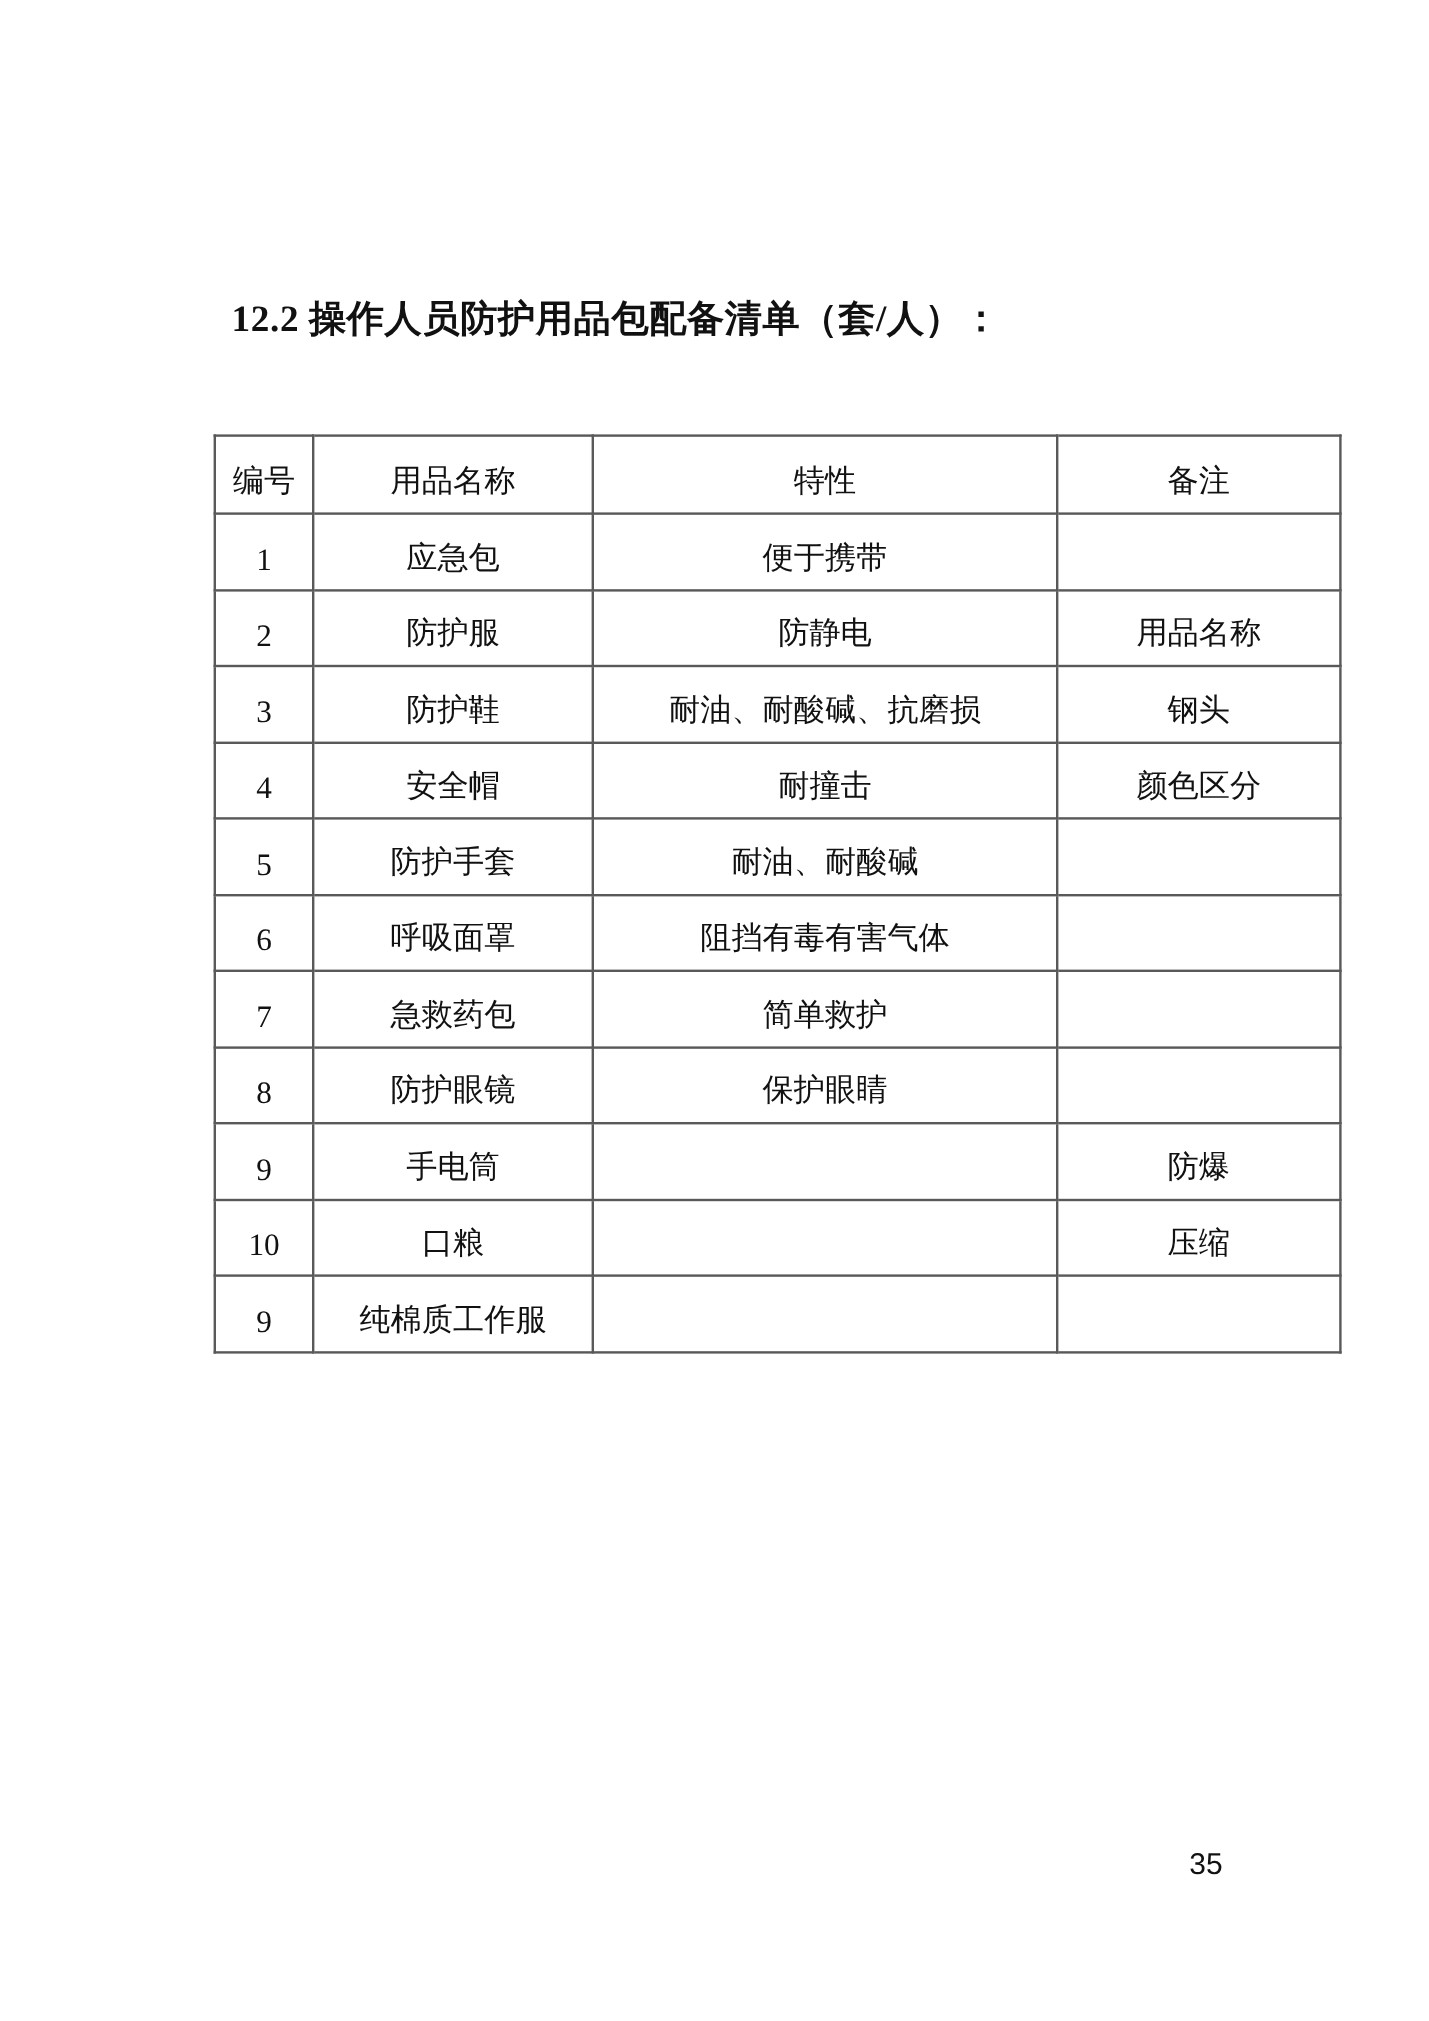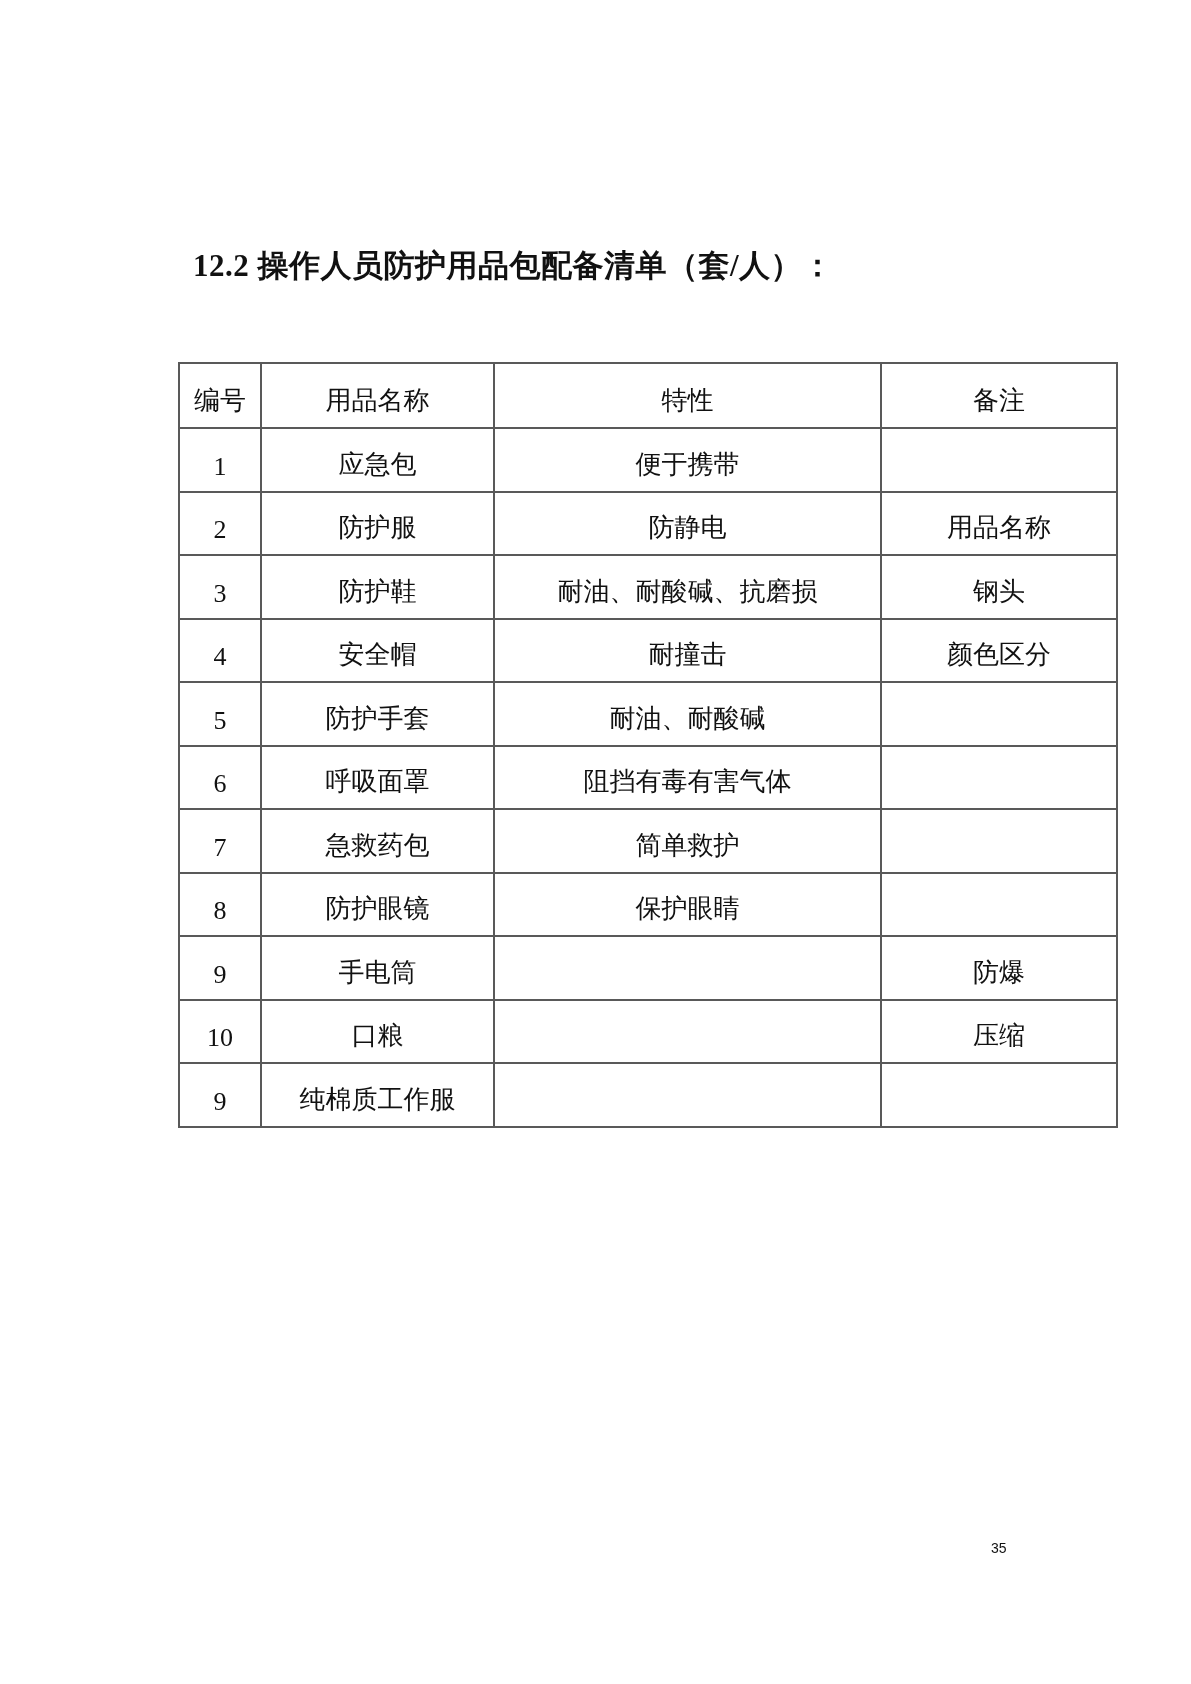--- a/index.html
+++ b/index.html
@@ -49,21 +49,21 @@
     overflow: hidden;
     white-space: nowrap;
   }
   table.equip thead tr { height: 65px; margin-top: 48px; }
   table.equip tbody tr { height: 63.5px; }
   .page-number {
     position: absolute;
     left: 991px;
     top: 1540px;
     font-family: "Liberation Sans", "DejaVu Sans", sans-serif;
-    font-size: 14px;
+    font-size: 25px;
     color: #111111;
   }
 </style>
 </head>
 <body>
 
 <div class="page">
 
   <div class="heading">12.2 操作人员防护用品包配备清单（套/人）：</div>
 

